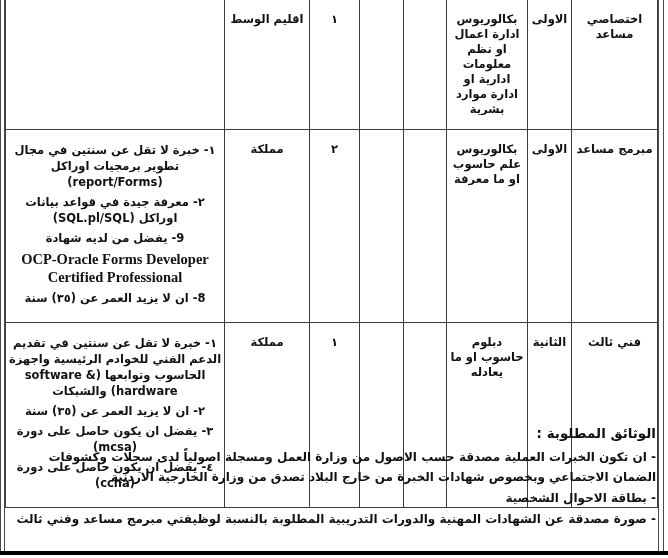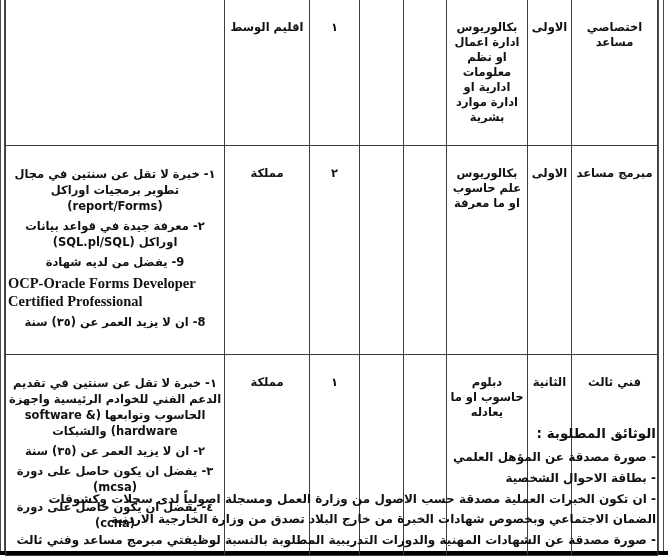--- a/index.html
+++ b/index.html
@@ -38,21 +38,21 @@
     top: 0;
     left: 5px;
     width: 652px;
     border-collapse: collapse;
     table-layout: fixed;
     direction: rtl;
   }
   table.vac td {
     border: 1px solid #3d3d3d;
     vertical-align: top;
-    padding: 20px 2px;
+    padding: 12px 2px;
     font-weight: bold;
     font-size: 11.5px;
     line-height: 15px;
     text-align: center;
     word-break: break-word;
   }
   tr.row-1 td { border-top: none; }
   tr.row-1 { height: 87px; }
   tr.row-2 { height: 180px; }
   tr.row-3 { height: 140px; }
@@ -62,21 +62,21 @@
     padding: 6px 6px 4px 4px;
     margin-left: 13px;
   }
   .req-item {
     margin-bottom: 4px;
     font-size: 11.5px;
     line-height: 16px;
   }
   .req-item.latin {
     direction: ltr;
-    text-align: left;
+    text-align: center;
     font-family: "Liberation Serif", serif;
     font-weight: 600;
     font-size: 14.5px;
     line-height: 18px;
     margin: 2px 0 4px 0;
   }
 
   
   .docs {
     position: absolute;
@@ -160,17 +160,16 @@
       <div class="req-item">٢- ان لا يزيد العمر عن (٣٥) سنة</div>
       <div class="req-item">٣- يفضل ان يكون حاصل على دورة (mcsa)</div>
       <div class="req-item">٤- يفضل ان يكون حاصل على دورة (ccna)</div>
     </td>
   </tr>
 </tbody>
   </table>
 
 <div class="docs">
   <div class="docs-title">الوثائق المطلوبة :</div>
-  <div class="doc-item">- صورة مصدقة عن المؤهل العلمي</div>
+  <div class="doc-item">- ان تكون الخبرات العملية مصدقة حسب الاصول من وزارة العمل ومسجلة اصولياً لدى سجلات وكشوفات الضمان الاجتماعي وبخصوص شهادات الخبرة من خارج البلاد تصدق من وزارة الخارجية الاردنية</div>
   <div class="doc-item">- بطاقة الاحوال الشخصية</div>
-  <div class="doc-item">- ان تكون الخبرات العملية مصدقة حسب الاصول من وزارة العمل ومسجلة اصولياً لدى سجلات وكشوفات الضمان الاجتماعي وبخصوص شهادات الخبرة من خارج البلاد تصدق من وزارة الخارجية الاردنية</div>
   <div class="doc-item">- صورة مصدقة عن الشهادات المهنية والدورات التدريبية المطلوبة بالنسبة لوظيفتي مبرمج مساعد وفني ثالث</div>
 </div>
 
 </body></html>

